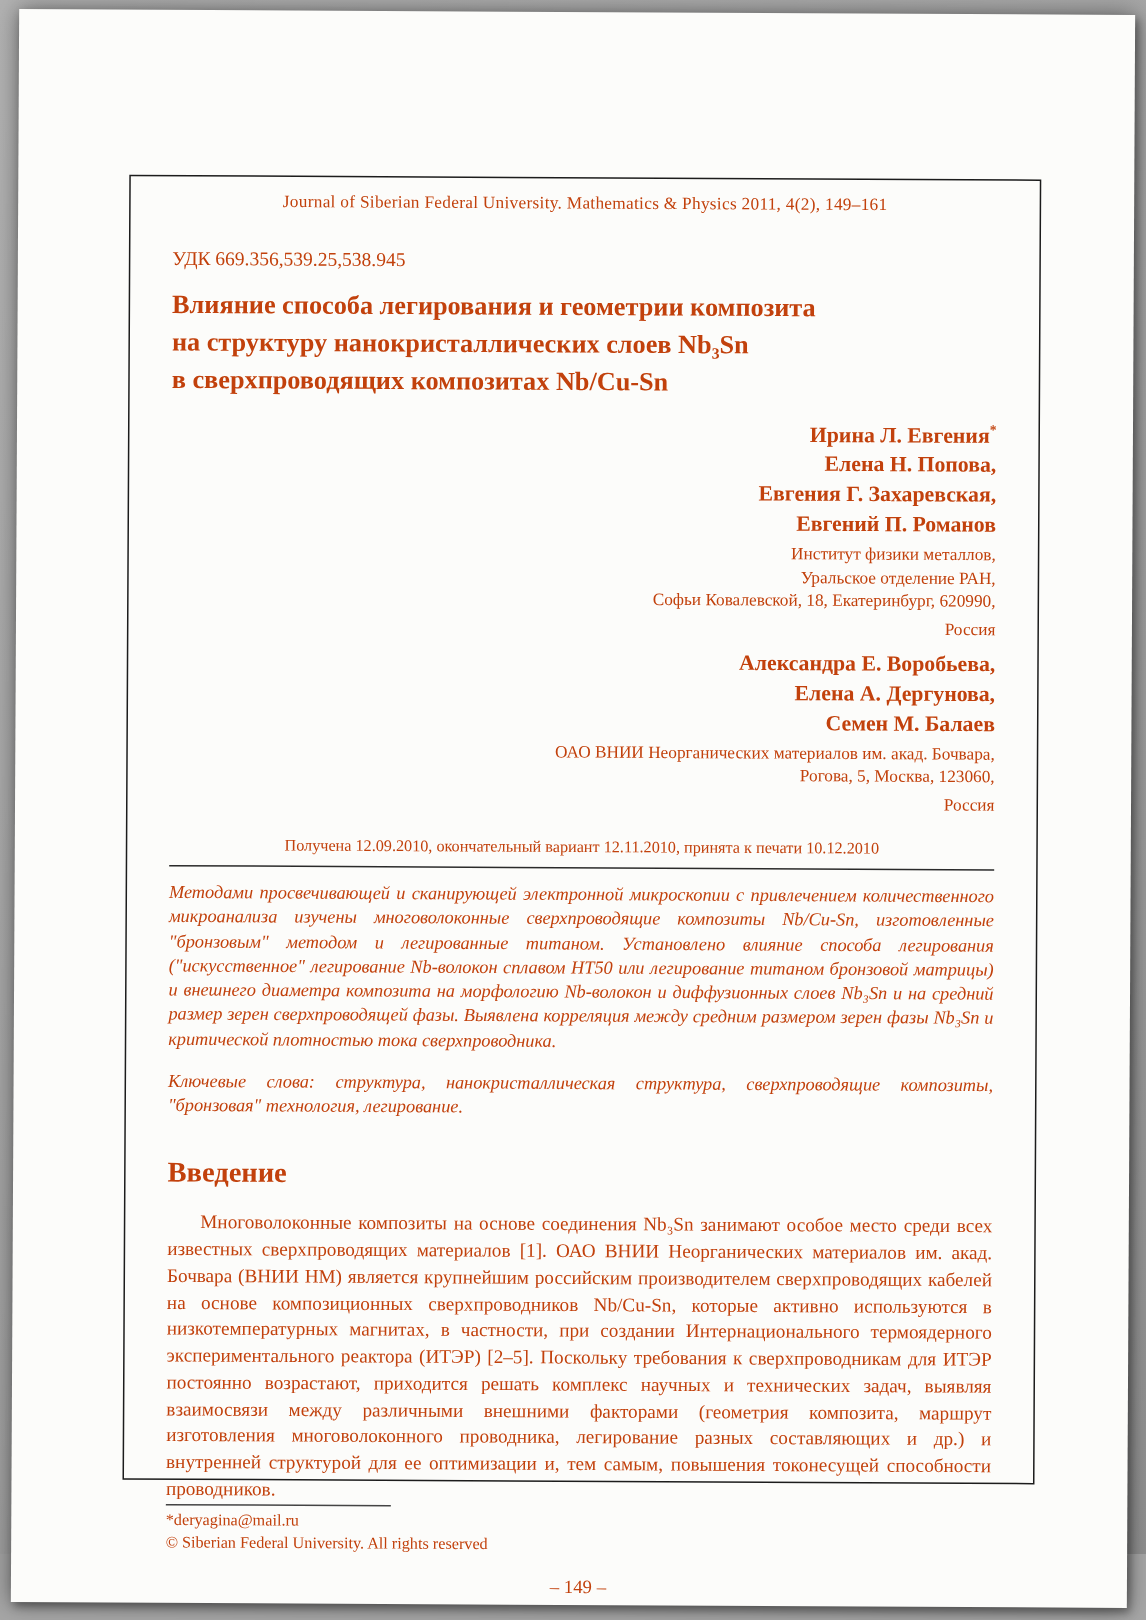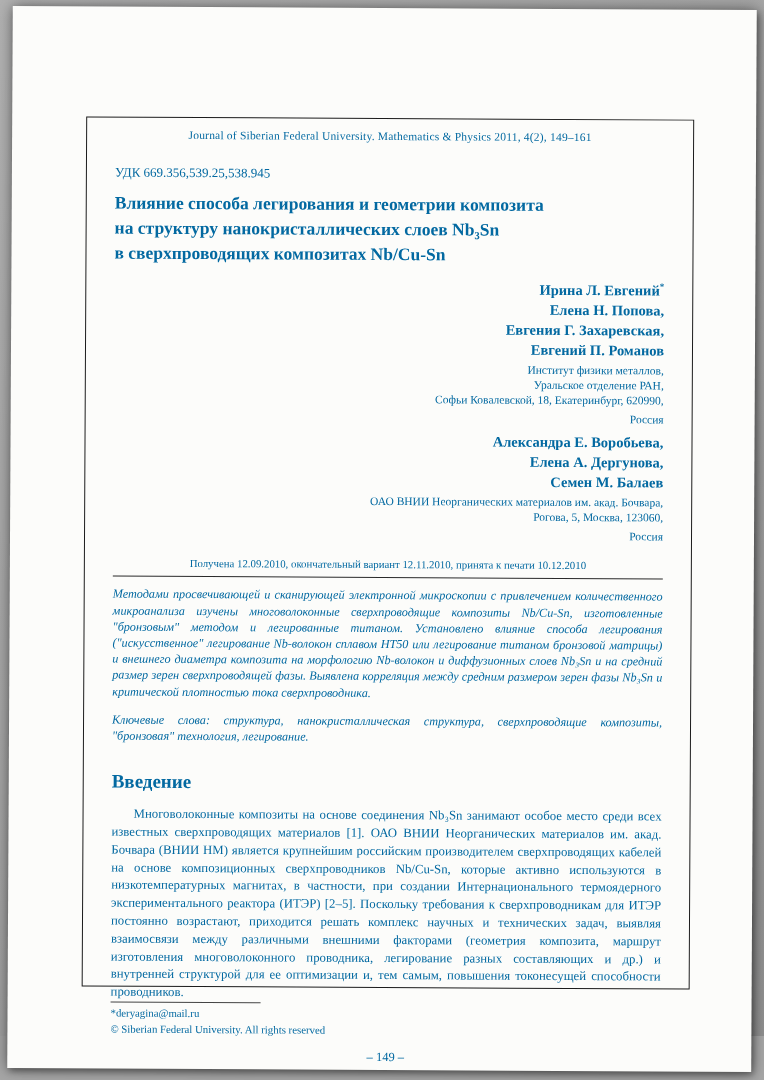--- a/index.html
+++ b/index.html
@@ -9,21 +9,21 @@
     height: 1080px;
     overflow: hidden;
     background: #a6a6a6;
   }
   .scene {
     position: relative;
     width: 764px;
     height: 1036px;
     background: linear-gradient(135deg, #b2b2b2 0%, #a3a3a3 55%, #8f8f8f 100%);
     font-family: "Liberation Serif", "DejaVu Serif", serif;
-    color: #0369a1;
+    color: #c2410c;
   }
   .paper {
     position: absolute;
     left: 10px;
     top: 8px;
     width: 744px;
     height: 1062px;
     background: #fcfcfa;
     transform: rotate(0.3deg);
     transform-origin: 50% 50%;
@@ -141,21 +141,21 @@
 
       <div class="udc">УДК 669.356,539.25,538.945</div>
 
       <div class="title">
         <div>Влияние способа легирования и геометрии композита</div>
         <div>на структуру нанокристаллических слоев Nb₃Sn</div>
         <div>в сверхпроводящих композитах Nb/Cu-Sn</div>
       </div>
 
       <div class="authors">
-        <div><span>Ирина Л. Евгений</span><sup>*</sup></div>
+        <div><span>Ирина Л. Евгения</span><sup>*</sup></div>
         <div>Елена Н. Попова,</div>
         <div>Евгения Г. Захаревская,</div>
         <div>Евгений П. Романов</div>
       </div>
 
       <div class="affiliation">
         <div>Институт физики металлов,</div>
         <div>Уральское отделение РАН,</div>
         <div>Софьи Ковалевской, 18, Екатеринбург, 620990,</div>
       </div>

